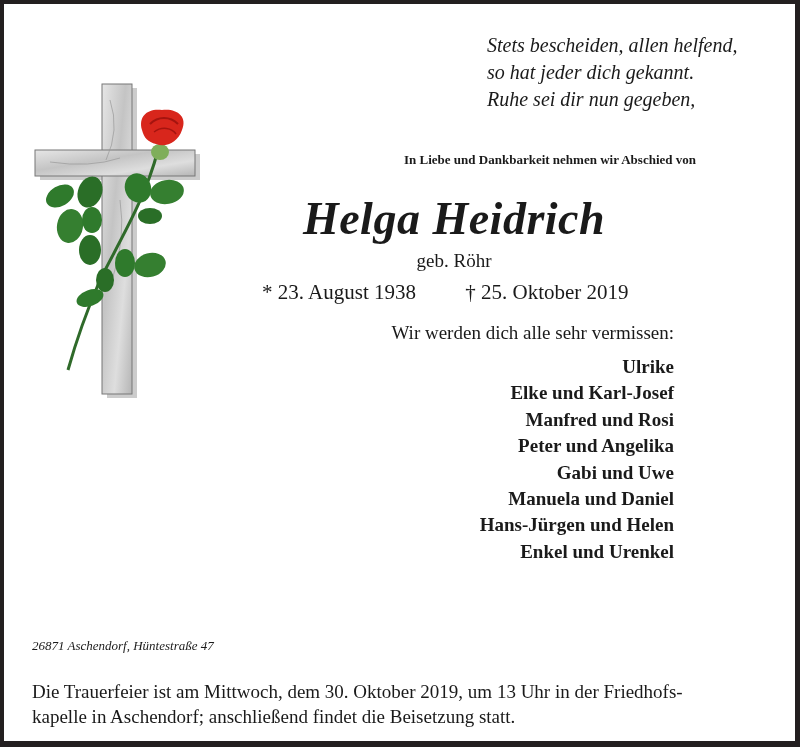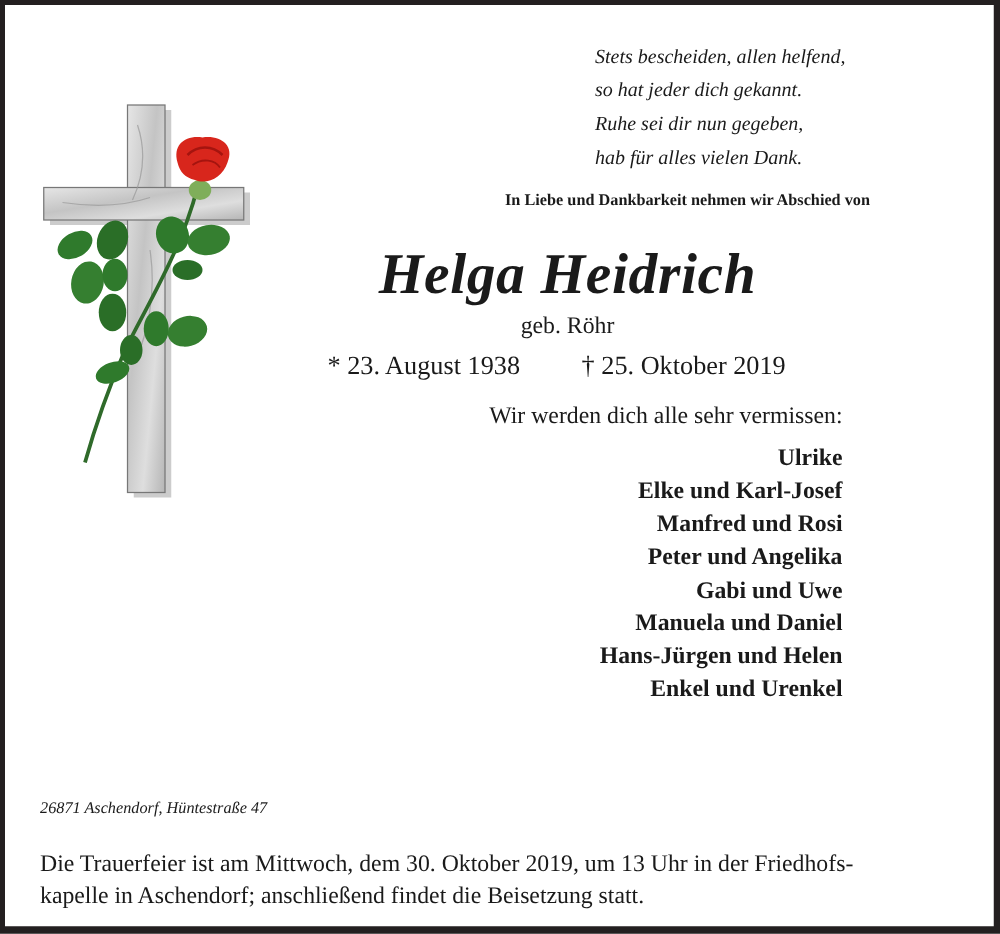--- a/index.html
+++ b/index.html
@@ -6,22 +6,22 @@
     body {
       width: 800px; height: 747px; background: #231f20;
       font-family: "Liberation Serif", "DejaVu Serif", serif;
       color: #1a1a1a;
     }
     .frame {
       position: absolute; left: 4px; top: 4px; width: 791px; height: 737px;
       background: #ffffff; overflow: hidden;
     }
     .poem {
-      position: absolute; left: 472px; top: 28px;
-      font-style: italic; font-size: 16px; line-height: 27px; font-family: Liberation Serif, serif;
+      position: absolute; left: 483px; top: 28px;
+      font-style: italic; font-size: 20px; line-height: 27px; font-family: Liberation Serif, serif;
     }
     .poem div { white-space: nowrap; }
     .cross-art { position: absolute; left: 26px; top: 76px; width: 170px; height: 320px; }
     .intro {
       position: absolute; left: 222px; top: 148px; width: 470px;
       font-size: 13px; text-align: right; white-space: nowrap; font-weight: bold;
     }
     .name {
       position: absolute; left: 190px; top: 188px; width: 520px;
       text-align: center; font-size: 46px; font-weight: bold; font-style: italic;
@@ -55,21 +55,20 @@
   </style>
 </head>
 <body>
 
 <div class="frame">
 
   <div class="poem">
     <div>Stets bescheiden, allen helfend,</div>
     <div>so hat jeder dich gekannt.</div>
     <div>Ruhe sei dir nun gegeben,</div>
-    <div>hab für alles vielen Dank.</div>
   </div>
 
   <div class="cross-art">
     <svg width="170" height="320" viewBox="0 0 170 320">
       <defs>
         <linearGradient id="marble" x1="0" y1="0" x2="1" y2="1">
           <stop offset="0" stop-color="#e6e6e6"></stop>
           <stop offset="0.4" stop-color="#c4c4c4"></stop>
           <stop offset="0.7" stop-color="#dedede"></stop>
           <stop offset="1" stop-color="#b5b5b5"></stop>

